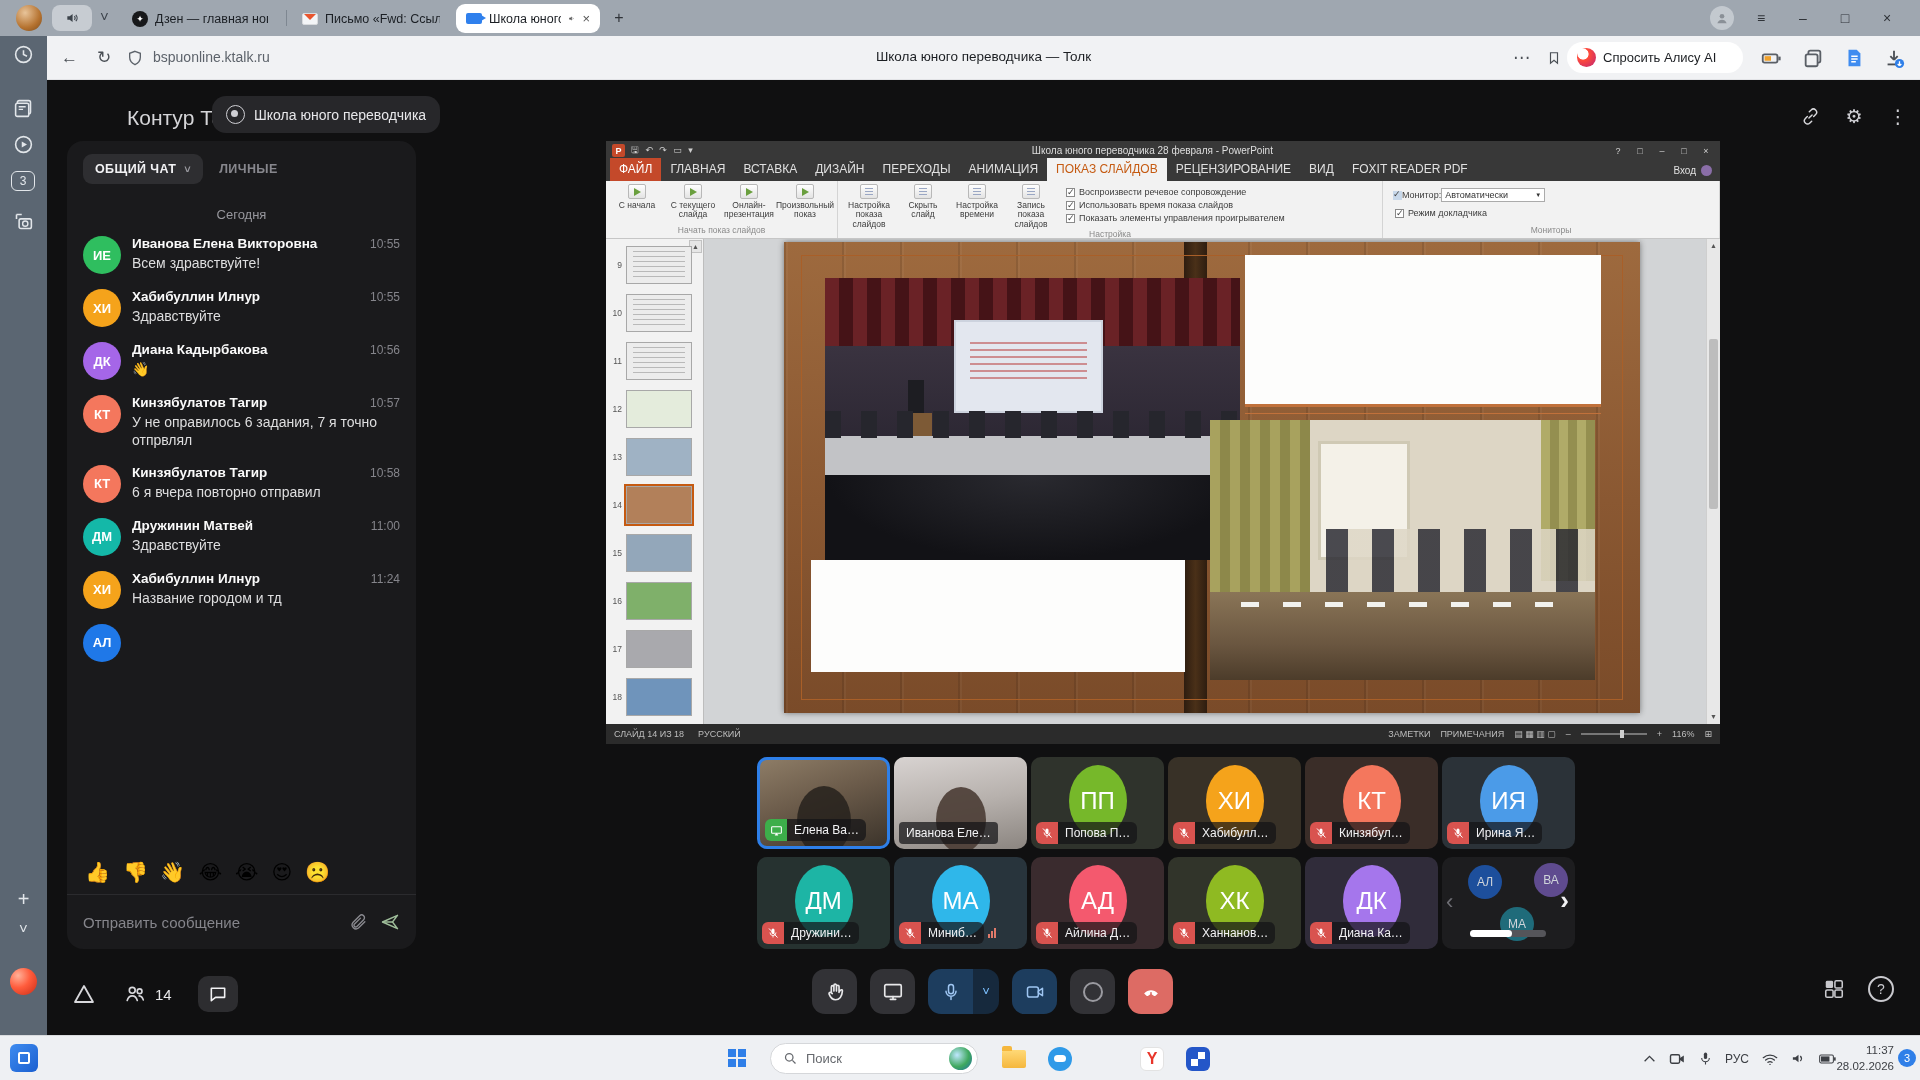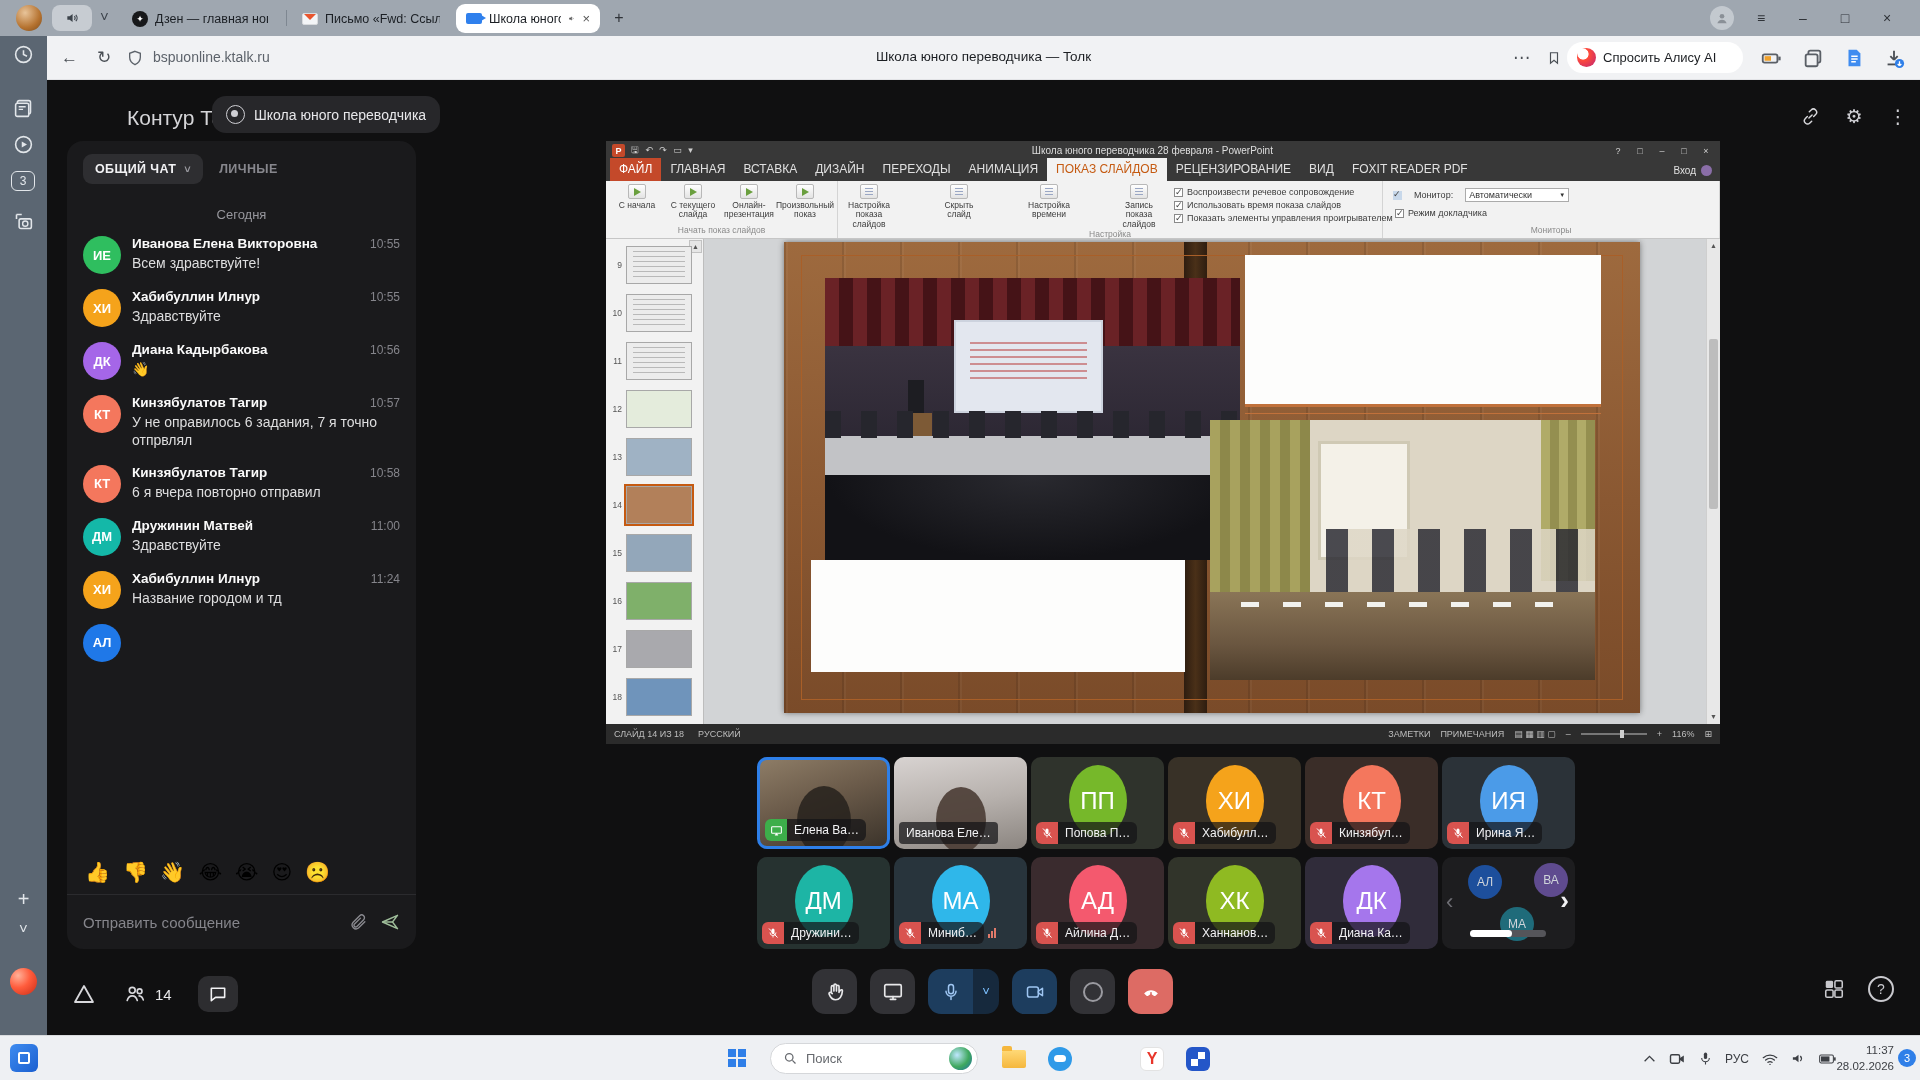--- a/index.html
+++ b/index.html
@@ -120,21 +120,21 @@
     border-radius:2px; position:relative; }
   .rbtn .bic::after { content:""; position:absolute; left:5px; top:3px; border-top:4px solid transparent;
     border-bottom:4px solid transparent; border-left:7px solid #6a9f3e; }
   .rbtn .bic.plain::after { border:none; width:8px; height:7px; left:4px; top:3px; background:
     repeating-linear-gradient(#9aa7c4 0 1.5px, transparent 1.5px 3px); }
   .rbtn .blabel { font-size:8.5px; text-align:center; line-height:1.1; color:#3c3c3c; }
   .rchecks { display:flex; flex-direction:column; gap:3px; padding:3px 6px 0; }
   .rcheck { display:flex; align-items:center; gap:4px; font-size:9px; color:#3c3c3c; white-space:nowrap; }
   .cbx { width:9px; height:9px; border:1px solid #8a8a8a; background:#fff; position:relative; flex:none; }
   .cbx::after { content:"✓"; position:absolute; left:0px; top:-2px; font-size:9px; color:#444; }
-  .mon-row { display:flex; align-items:center; gap:12px; font-size:9px; padding-top:4px; }
+  .mon-row { display:flex; align-items:center; gap:0; font-size:9px; padding-top:4px; }
   .mon-select { width:104px; height:14px; background:#fff; border:1px solid #ababab; font-size:9px;
     display:flex; align-items:center; padding:0 3px; justify-content:space-between; color:#333; }
   .ppt-body { flex:1; background:#d2d4d6; position:relative; overflow:hidden; }
   .thumbs { position:absolute; left:0; top:0; bottom:0; width:98px; background:#f2f2f2; border-right:1px solid #bdbdbd; padding-top:2px; }
   .thumb-scrollup { position:absolute; right:1px; top:1px; width:13px; height:13px; background:#e6e6e6;
     border:1px solid #c2c2c2; font-size:7px; color:#555; text-align:center; line-height:12px; }
   .thumb-row { display:flex; align-items:center; gap:4px; height:48px; padding-left:4px; }
   .thumb-num { width:12px; text-align:right; font-size:8.5px; color:#555; }
   .thumb-box { width:66px; height:38px; background:#fff; border:1px solid #a8a8a8; position:relative; overflow:hidden; }
   .thumb-row.selected .thumb-box { outline:2px solid #c55a11; }
@@ -578,21 +578,21 @@
               <div class="rbtn">
                 <span class="bic"></span>
                 <span class="blabel">Произвольный показ</span>
               </div>
 
           </div>
           <div class="rg-label">Начать показ слайдов</div>
         </div>
         <div class="rgroup" style="width:545px;">
           <div class="rg-row">
-            <div style="display:flex;gap:36px;">
+            <div style="display:flex;">
 
                 <div class="rbtn">
                   <span class="bic plain"></span>
                   <span class="blabel">Настройка показа слайдов</span>
                 </div>
 
                 <div class="rbtn">
                   <span class="bic plain"></span>
                   <span class="blabel">Скрыть слайд</span>
                 </div>

